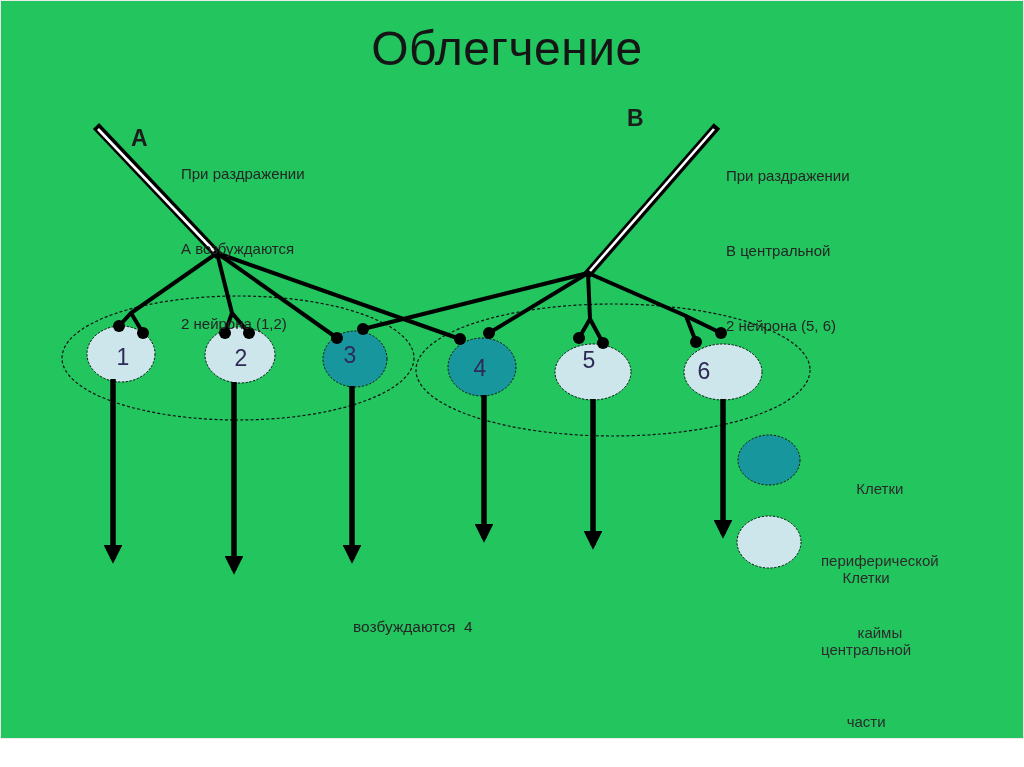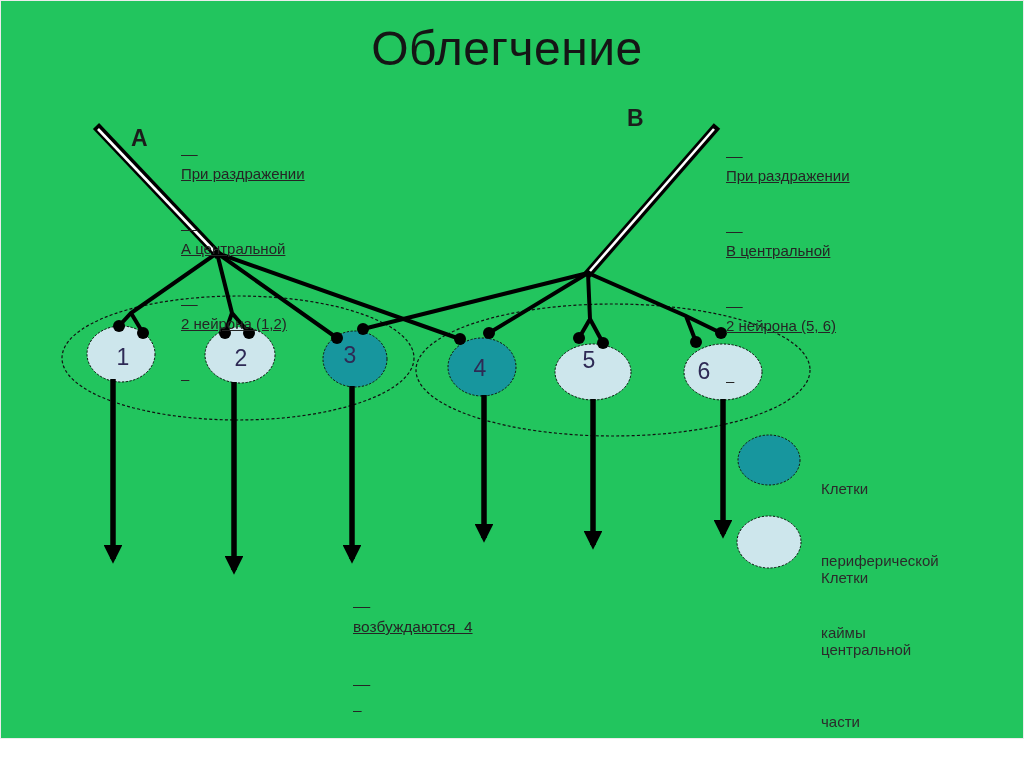--- a/index.html
+++ b/index.html
@@ -18,26 +18,26 @@
     font-size:48px;font-weight:500;color:#151515;
     letter-spacing:0.5px;
   }
   svg{position:absolute;left:0;top:0;}
   .fiber-label{
     position:absolute;font-size:23px;font-weight:600;color:#1c1c1c;
   }
   .note{
     position:absolute;font-size:15px;line-height:25px;color:#252525;
     white-space:pre;
-    text-decoration:underline;
   }
   .note-ab{line-height:26px;font-size:15.5px;}
   .legend-text{
     position:absolute;font-size:15px;line-height:24px;color:#2b2b2b;
     white-space:pre;
+    text-align:center;
   }
   .formula{
     position:absolute;left:415px;top:682px;
     font-size:41px;font-weight:400;color:#111;
   }
   .cell-num{
     font-family:"Liberation Sans", sans-serif;
     font-size:23px;fill:#2e2a55;
   }
 </style>
@@ -125,21 +125,21 @@
 
     <ellipse cx="768" cy="459" rx="31" ry="25" stroke="#111" stroke-width="1" stroke-dasharray="2.2,1.6" fill="#17969e"></ellipse>
     <ellipse cx="768" cy="541" rx="32" ry="26" stroke="#111" stroke-width="1" stroke-dasharray="2.2,1.6" fill="#cde6ec"></ellipse>
   </svg>
 
   <div class="fiber-label" style="left:130px;top:124px;">А</div>
   <div class="fiber-label" style="left:626px;top:104px;">В</div>
 
   <div class="note" style="left:180px;top:110px;">
     <div>При раздражении</div>
-    <div>А центральной</div>
+    <div>А возбуждаются</div>
     <div>2 нейрона (1,2)</div>
   </div>
 
   <div class="note" style="left:725px;top:112px;">
     <div>При раздражении</div>
     <div>В центральной</div>
     <div>2 нейрона (5, 6)</div>
   </div>
 
   <div class="note note-ab" style="left:352px;top:561px;">

